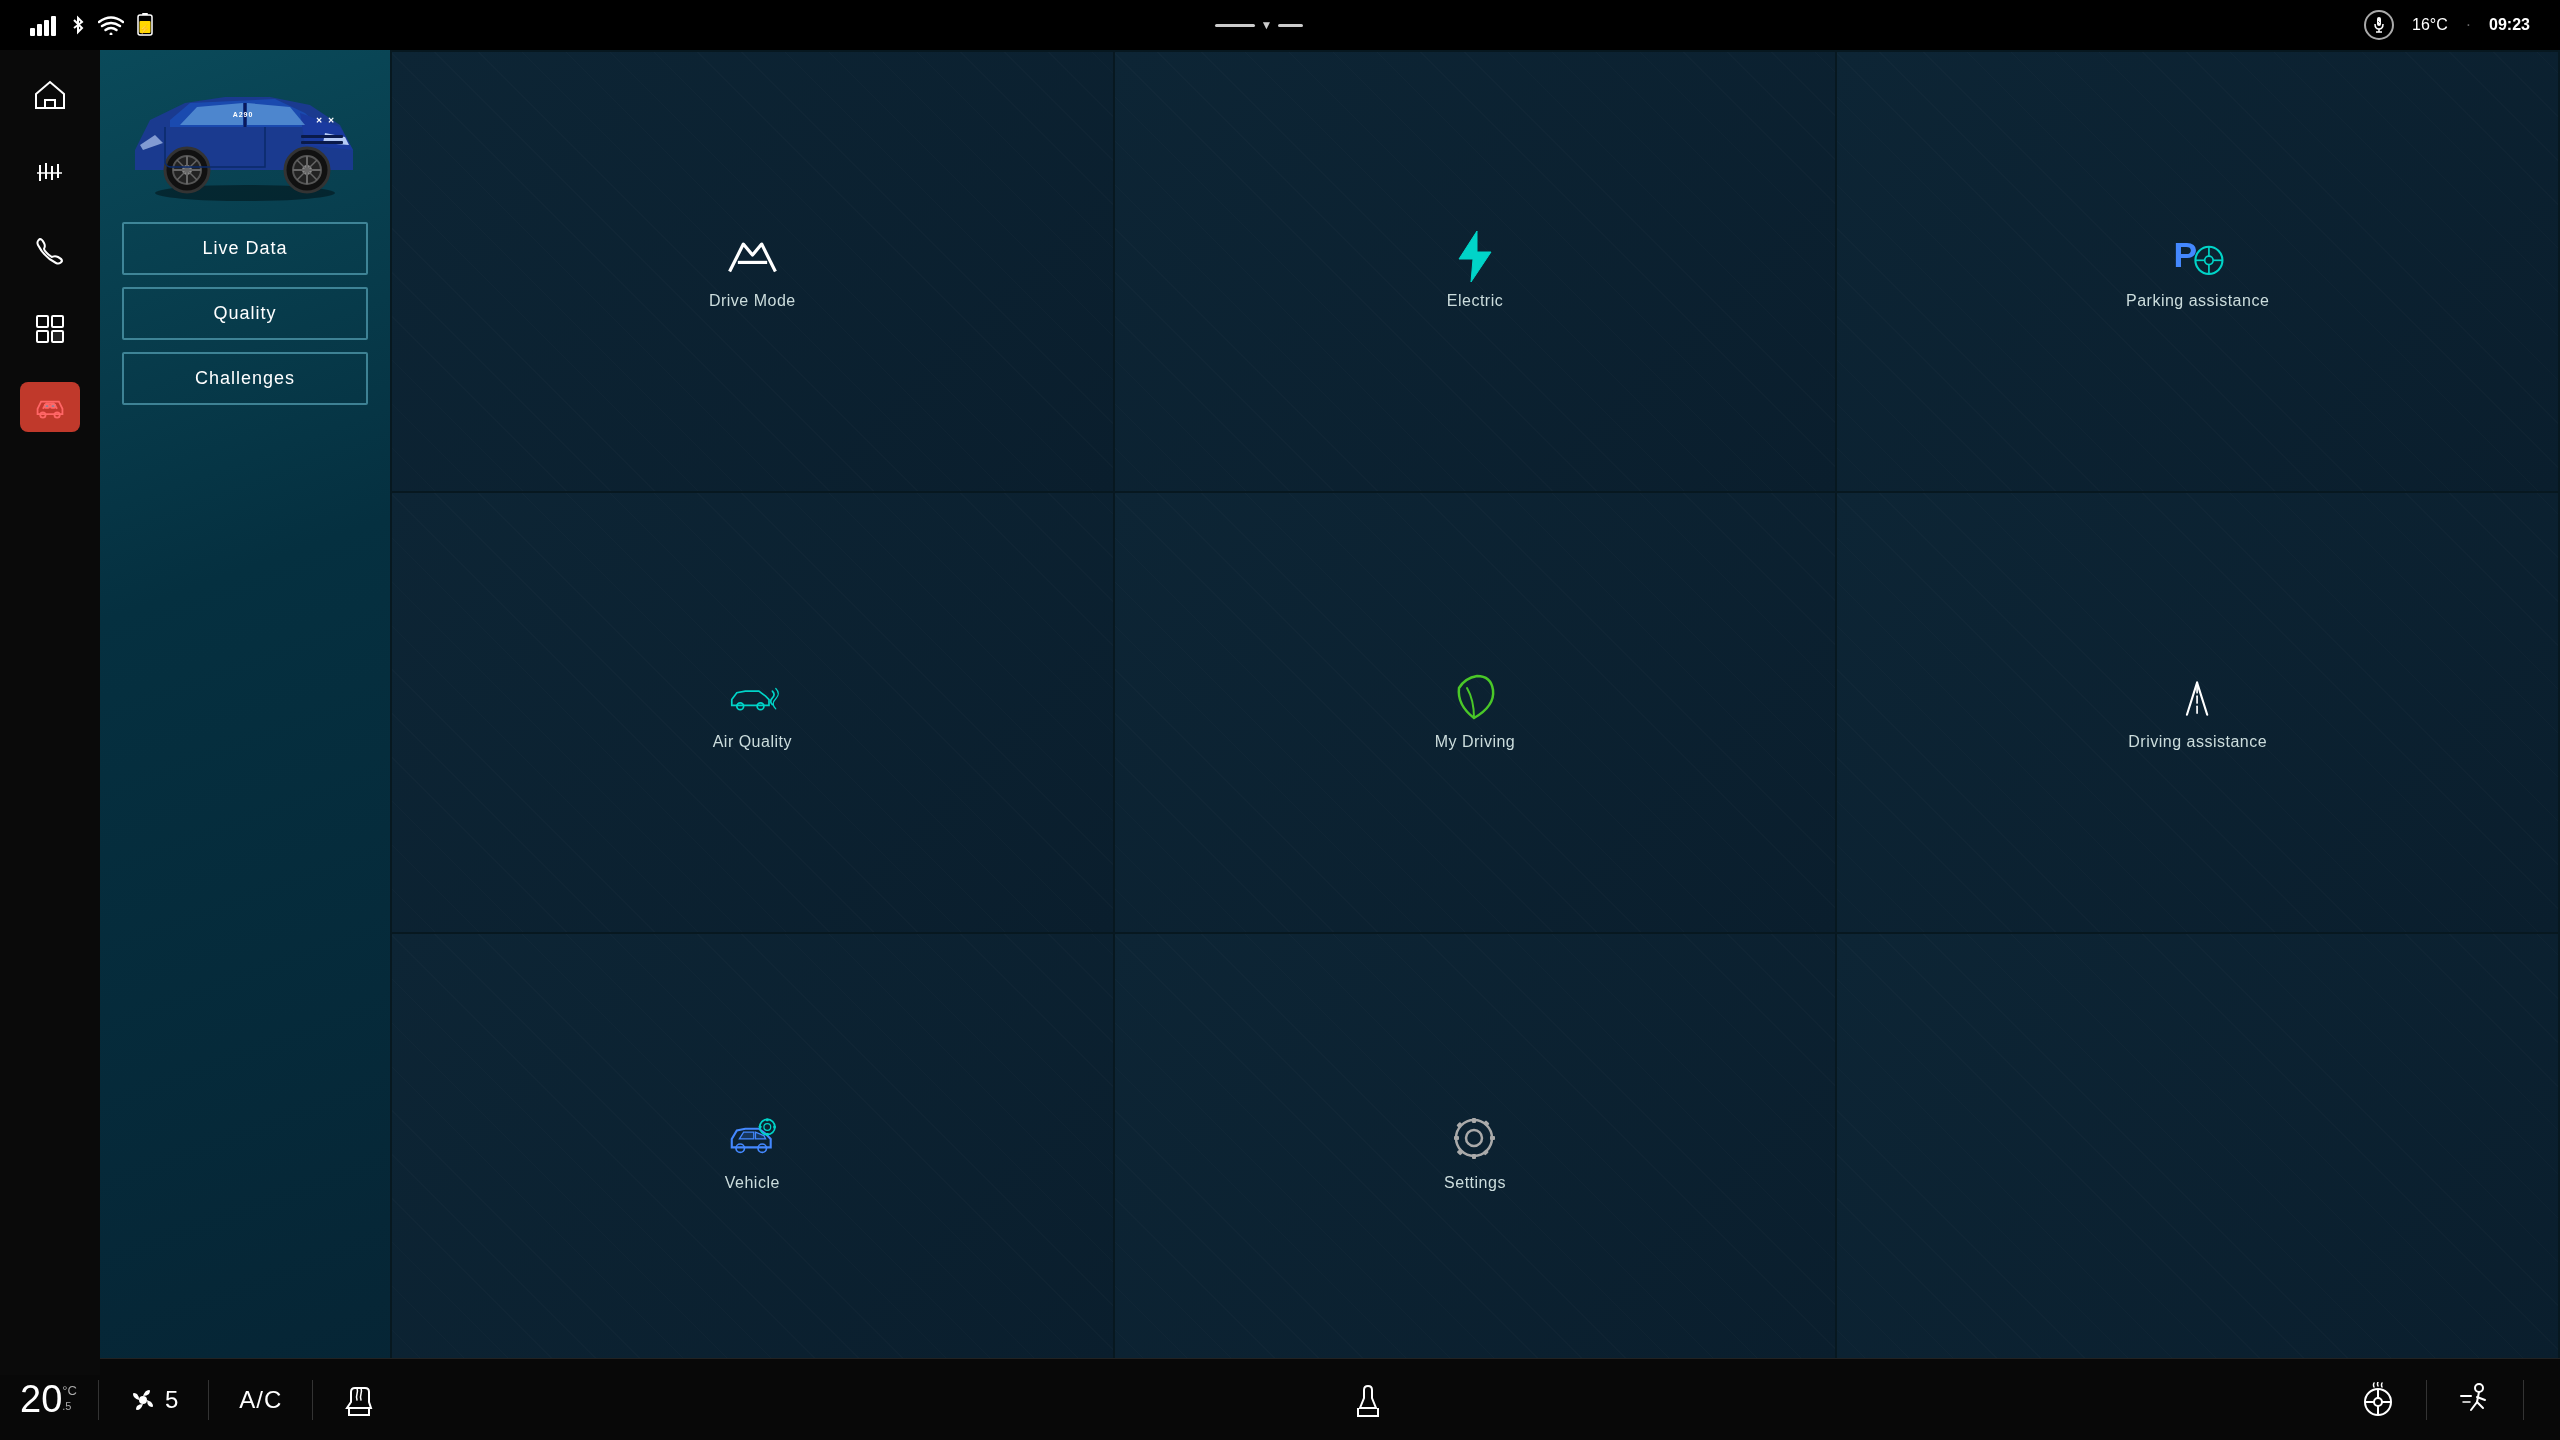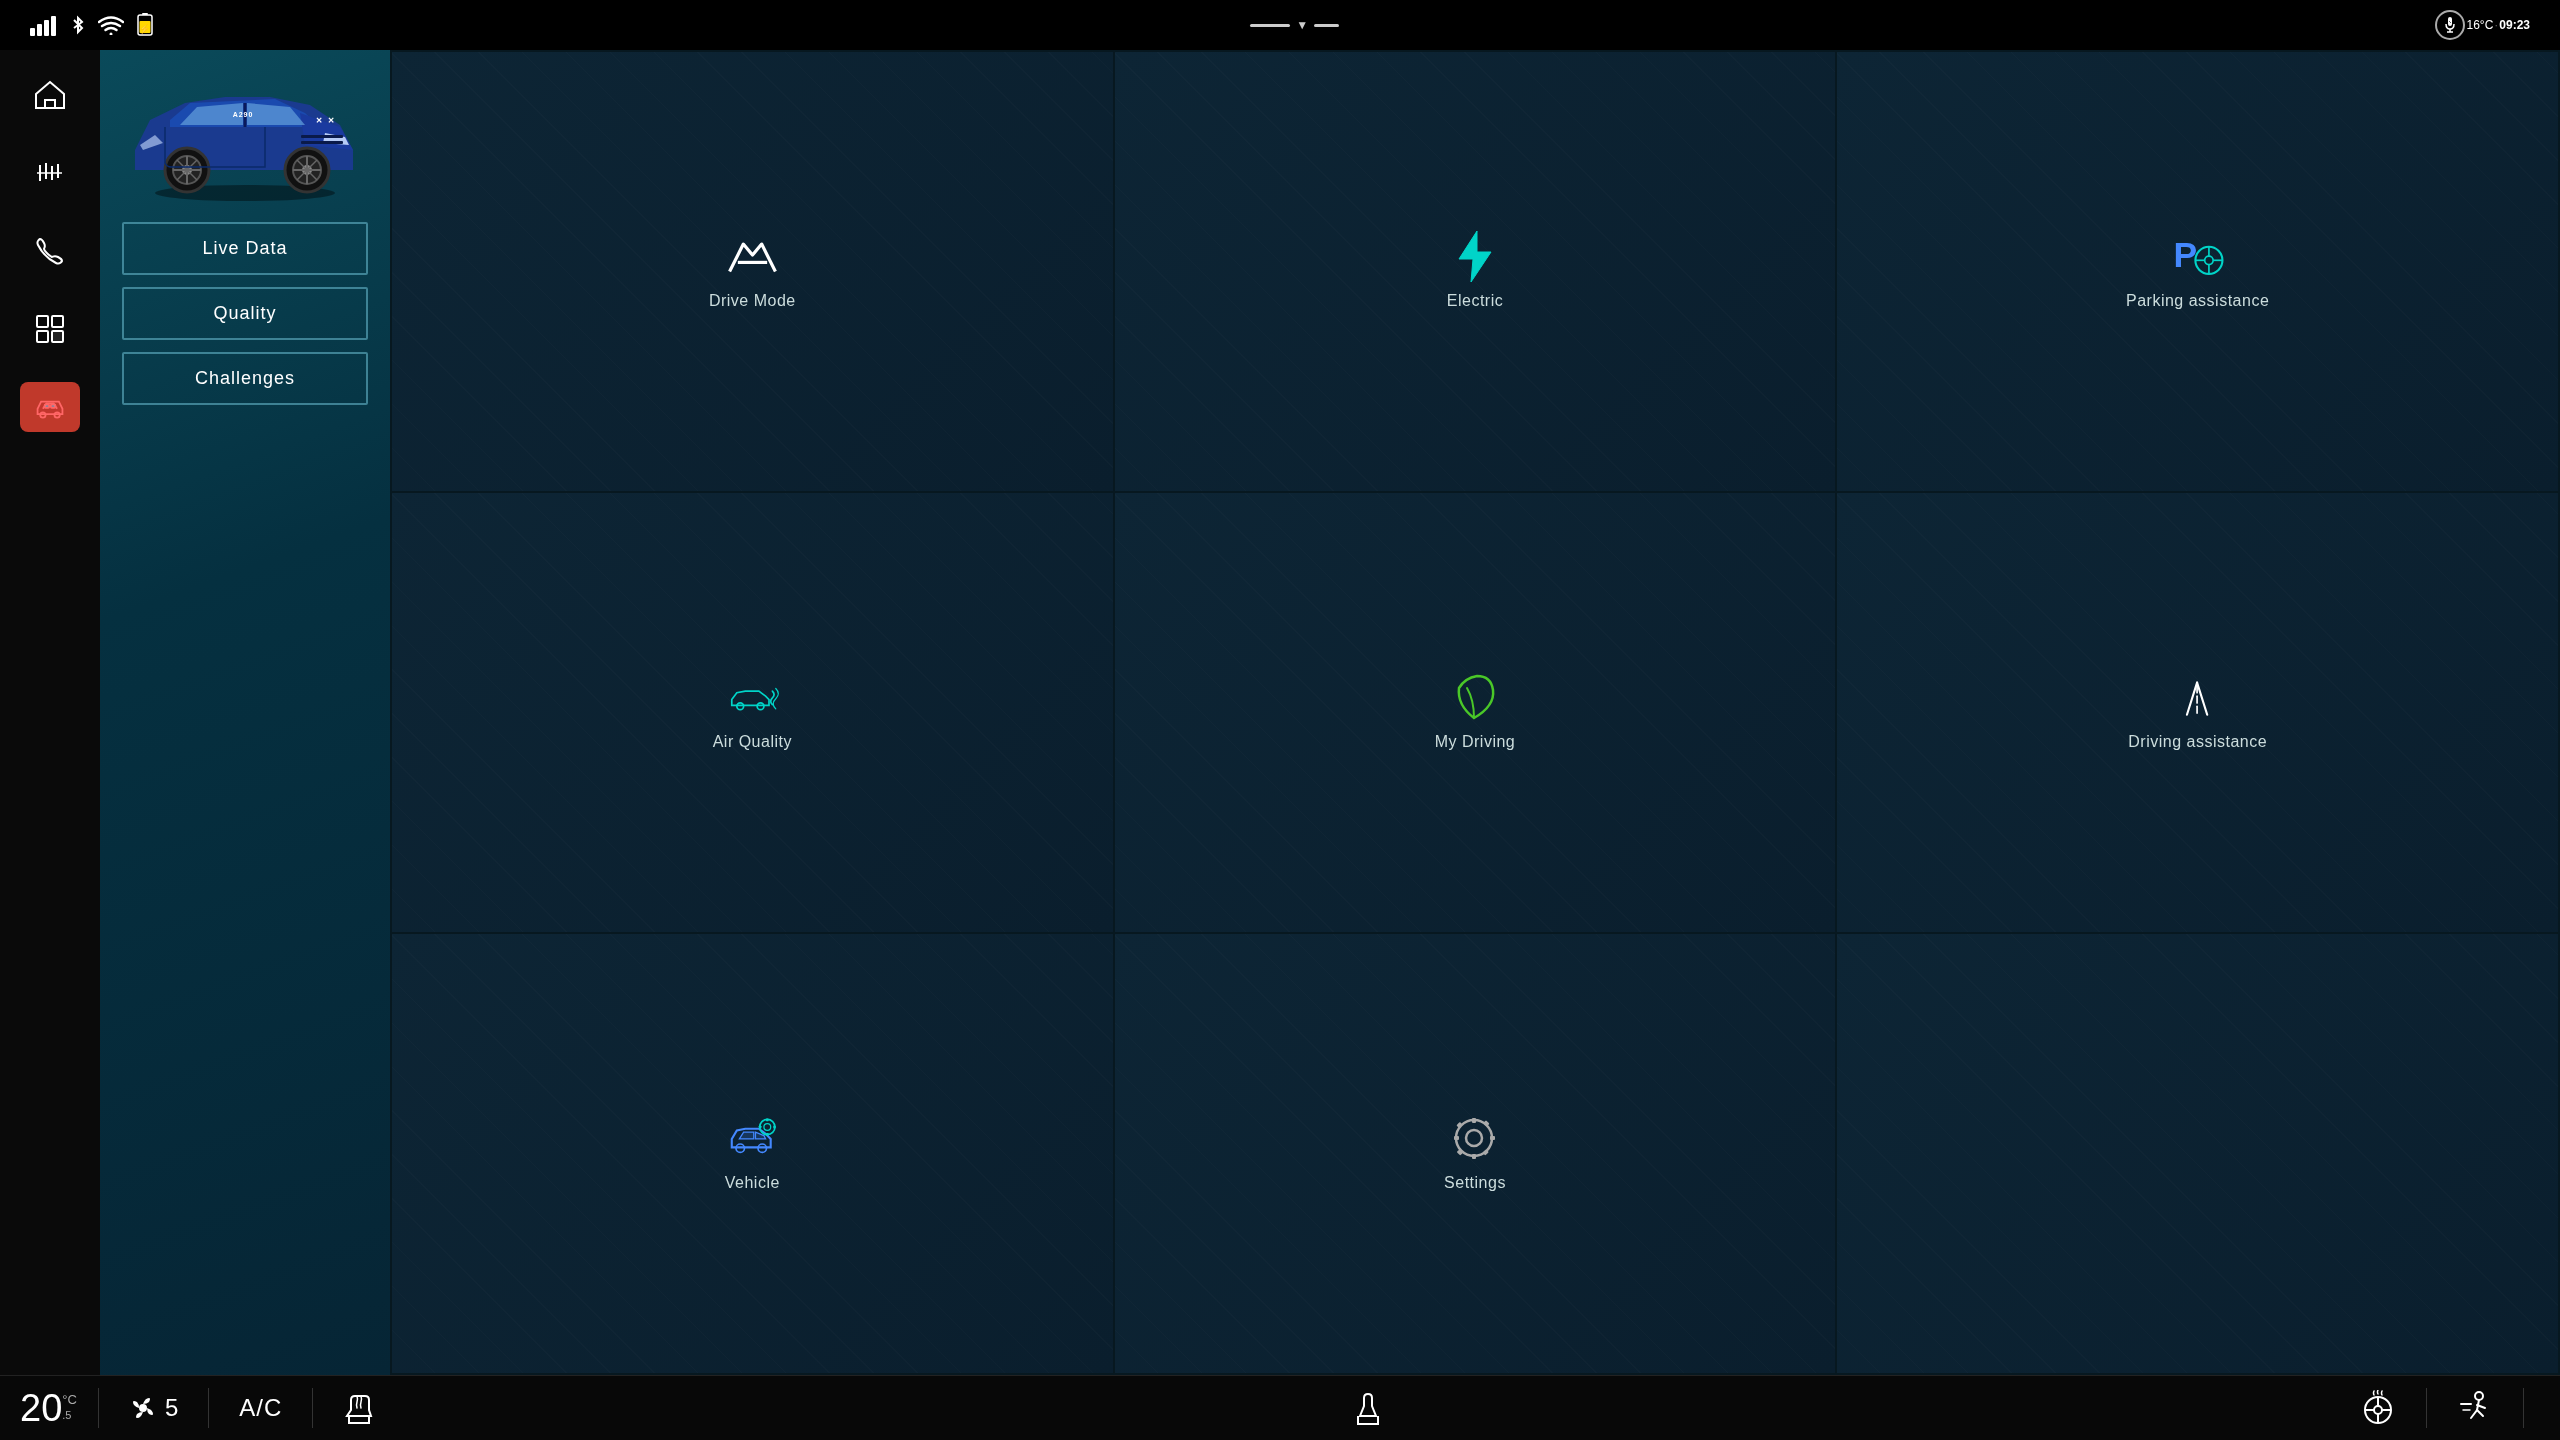--- a/index.html
+++ b/index.html
@@ -36,22 +36,22 @@
 
     .status-center {
       display: flex;
       align-items: center;
       gap: 6px;
     }
 
     .status-right {
       display: flex;
       align-items: center;
-      gap: 1px;
-      font-size: 12px;
+      gap: 18px;
+      font-size: 16px;
       font-weight: 500;
     }
     .mic-btn {
       width: 30px;
       height: 30px;
       border-radius: 50%;
       border: 2px solid #aaa;
       display: flex;
       align-items: center;
       justify-content: center;
@@ -214,21 +214,21 @@
       letter-spacing: 0.5px;
       line-height: 1.3;
     }
 
     
     .bottom-bar {
       position: absolute;
       bottom: 0;
       left: 0;
       right: 0;
-      height: 65px;
+      height: 82px;
       background: #080808;
       display: flex;
       align-items: center;
       padding: 0 20px;
       gap: 0;
       border-top: 1px solid #222;
     }
 
     .bottom-temp {
       display: flex;

